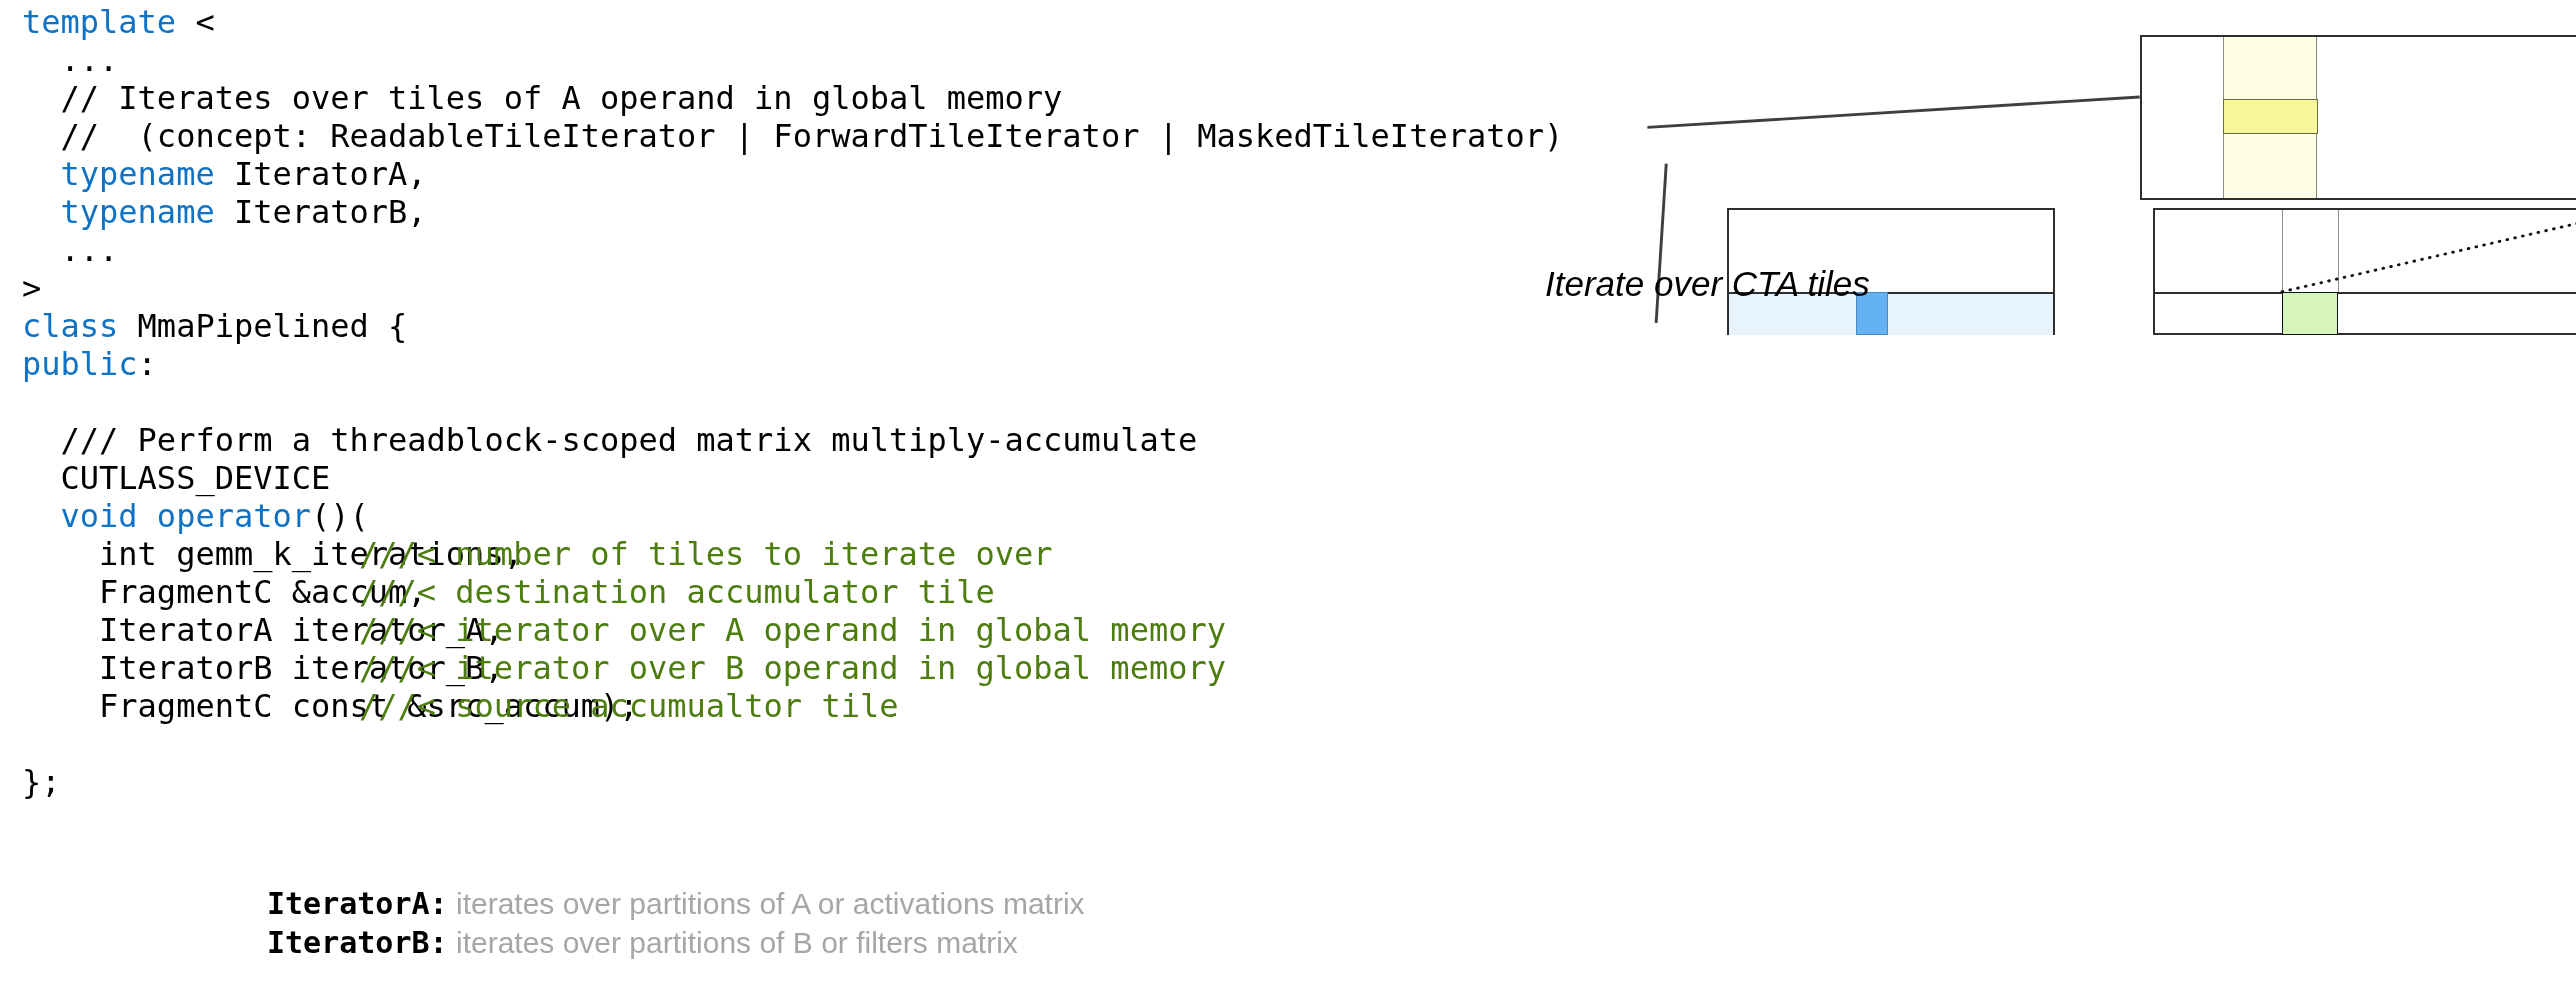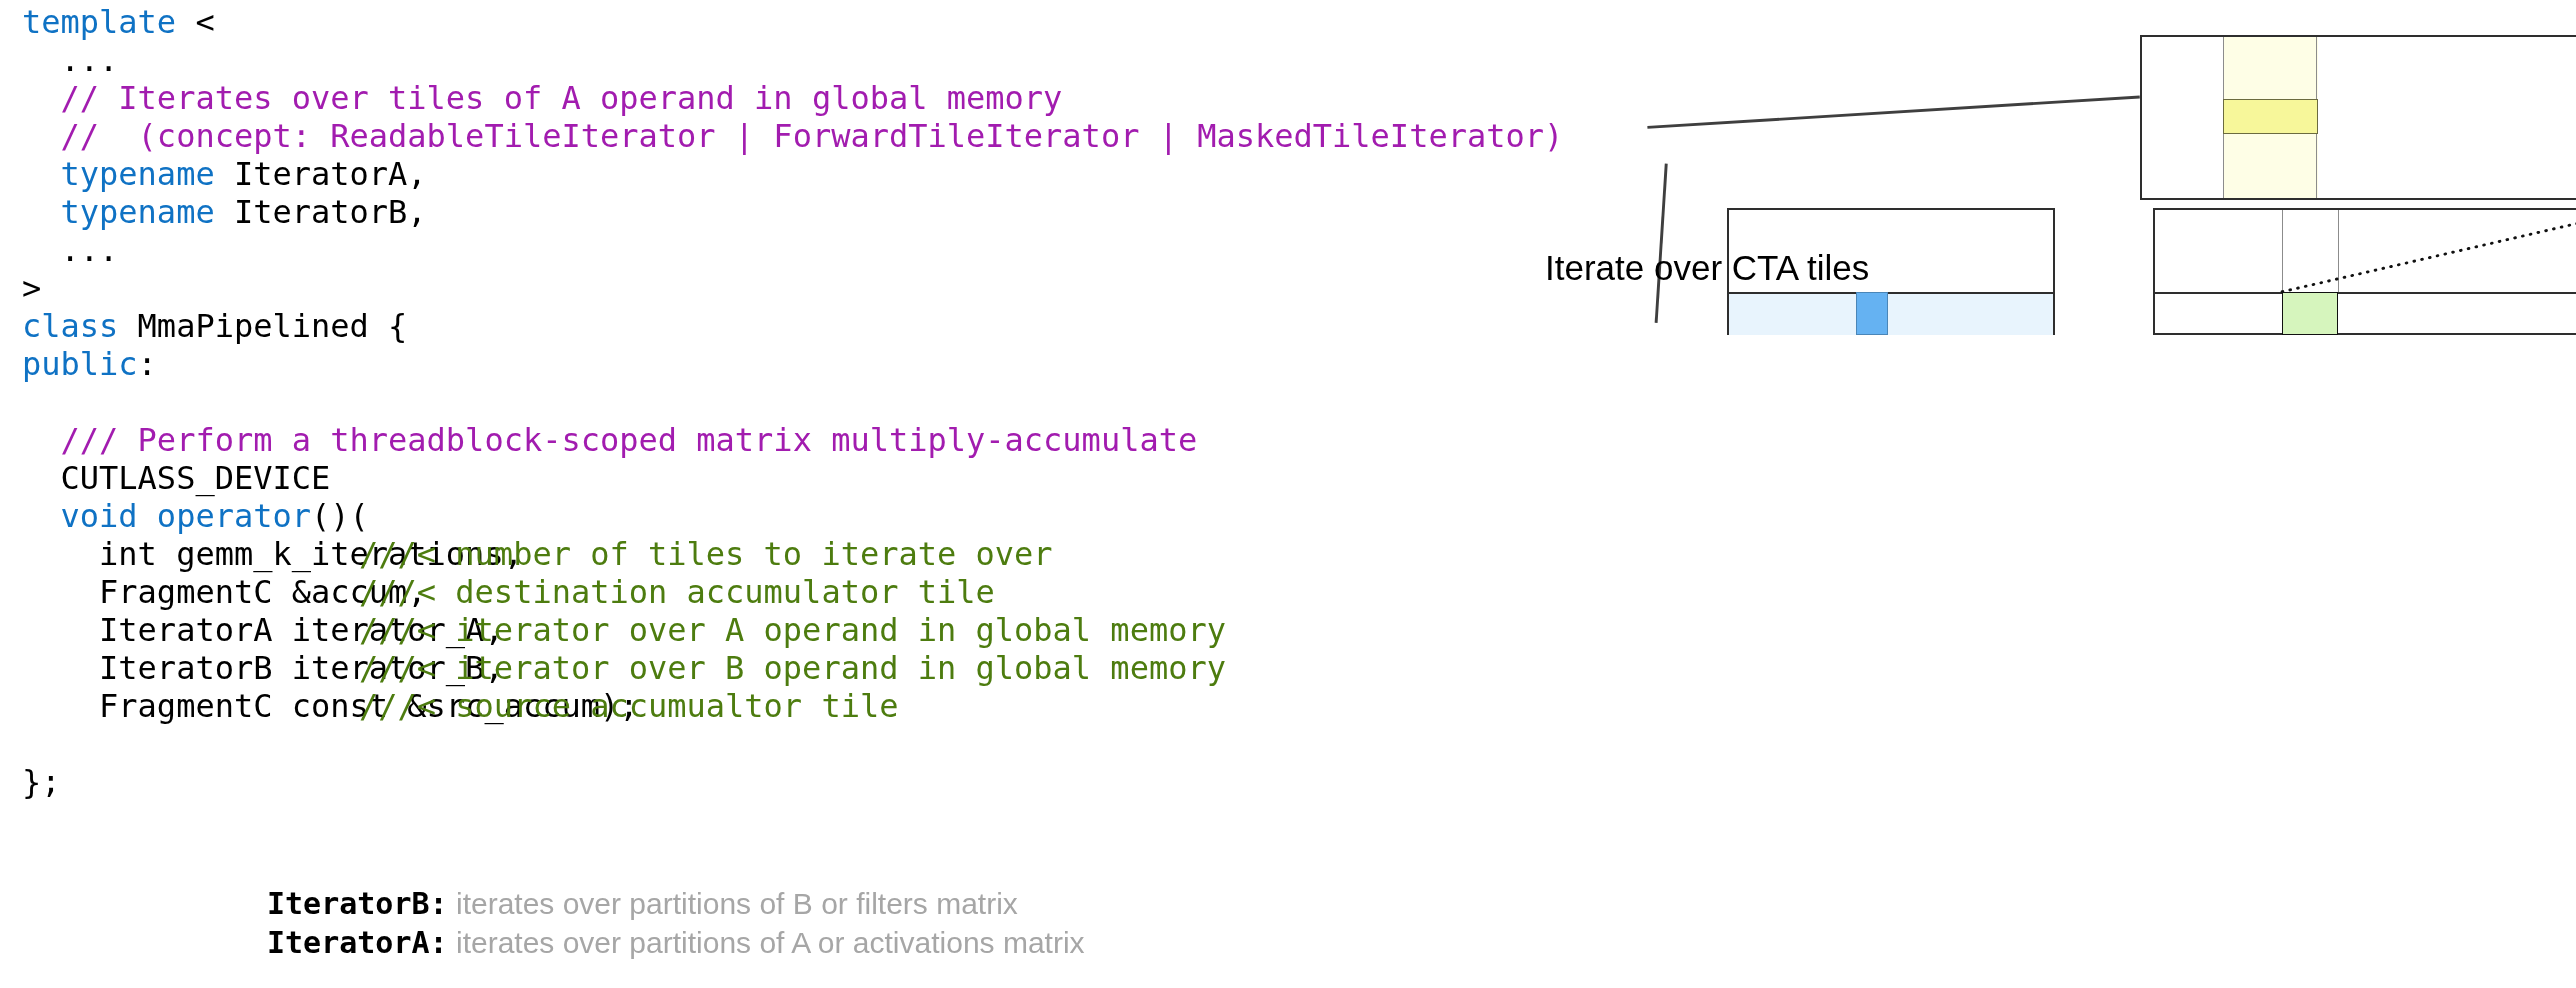--- a/index.html
+++ b/index.html
@@ -26,21 +26,21 @@
     font-size: 32px;
     line-height: 38px;
     white-space: pre;
     letter-spacing: 0px;
   }
   .code-line {
     white-space: pre;
     height: 38px;
   }
   .kw    { color: #0f72c4; }
-  .cmt   { color: #a21caf; }
+  .cmt   { color: #000000; }
   .plain { color: #000000; }
   .cmt-col {
     display: inline-block;
     color: #4d7c0f;
   }
   .pname {
     display: inline-block;
     width: 337px;
     color: #000000;
   }
@@ -104,46 +104,47 @@
 
   
   #m-c        { left: 426px;  top: 208px; width: 434px; height: 127px; }
   #m-c-tile   { left: 127px;  top: 82px; width: 56px;  height: 43px;
                 background: #d6f5bd; border: 1.4px solid #111111; }
   #m-c-sep    { left: 0px;    top: 82px; width: 100%;  height: 2.2px; background: #2e2e2e; }
 
   #label-cta {
     position: absolute;
     left: 1533px;
-    top: 248px;
+    top: 264px;
     font-size: 35px;
     color: #000000;
     font-family: "Liberation Sans", sans-serif;
     white-space: nowrap;
+    font-style: italic;
   }
   #label-multiply {
     position: absolute;
     left: 2063px;
     top: 853px;
     font-size: 33px;
     line-height: 38px;
     color: #000000;
     text-align: center;
     font-family: "Liberation Sans", sans-serif;
     white-space: pre;
   }
 </style>
 </head>
 <body>
 
 <div id="slide">
 
   <div id="code-block"><div class="code-line"><span class="kw">template </span><span class="plain">&lt;</span></div><div class="code-line"><span class="plain">  ...</span></div><div class="code-line"><span class="cmt">  // Iterates over tiles of A operand in global memory</span></div><div class="code-line"><span class="cmt">  //  (concept: ReadableTileIterator | ForwardTileIterator | MaskedTileIterator)</span></div><div class="code-line"><span class="kw">  typename</span><span class="plain"> IteratorA,</span></div><div class="code-line"><span class="kw">  typename</span><span class="plain"> IteratorB,</span></div><div class="code-line"><span class="plain">  ...</span></div><div class="code-line"><span class="plain">&gt;</span></div><div class="code-line"><span class="kw">class</span><span class="plain"> MmaPipelined {</span></div><div class="code-line"><span class="kw">public</span><span class="plain">:</span></div><div class="code-line">&nbsp;</div><div class="code-line"><span class="cmt">  /// Perform a threadblock-scoped matrix multiply-accumulate</span></div><div class="code-line"><span class="plain">  CUTLASS_DEVICE</span></div><div class="code-line"><span class="kw">  void operator</span><span class="plain">()(</span></div><div class="code-line"><span class="pname">    int gemm_k_iterations,</span><span class="cmt-col">///&lt; number of tiles to iterate over</span></div><div class="code-line"><span class="pname">    FragmentC &amp;accum,</span><span class="cmt-col">///&lt; destination accumulator tile</span></div><div class="code-line"><span class="pname">    IteratorA iterator_A,</span><span class="cmt-col">///&lt; iterator over A operand in global memory</span></div><div class="code-line"><span class="pname">    IteratorB iterator_B,</span><span class="cmt-col">///&lt; iterator over B operand in global memory</span></div><div class="code-line"><span class="pname">    FragmentC const &amp;src_accum);</span><span class="cmt-col">///&lt; source accumualtor tile</span></div><div class="code-line">&nbsp;</div><div class="code-line"><span class="plain">};</span></div></div>
 
-  <div id="legend"><div><span class="legend-key">IteratorB:</span><span class="legend-val"> iterates over partitions of B or filters matrix</span></div><div><span class="legend-key">IteratorA:</span><span class="legend-val"> iterates over partitions of A or activations matrix</span></div></div>
+  <div id="legend"><div><span class="legend-key">IteratorA:</span><span class="legend-val"> iterates over partitions of A or activations matrix</span></div><div><span class="legend-key">IteratorB:</span><span class="legend-val"> iterates over partitions of B or filters matrix</span></div></div>
 
   <div id="diagram">
 
     <div class="matrix" id="m-a">
       <div class="band" id="m-a-strip"></div>
       <div class="vline" style="left:81px; top:0; height:100%;"></div>
       <div class="vline" style="left:174px; top:0; height:100%;"></div>
       <div class="band" id="m-a-tile"></div>
     </div>
 

